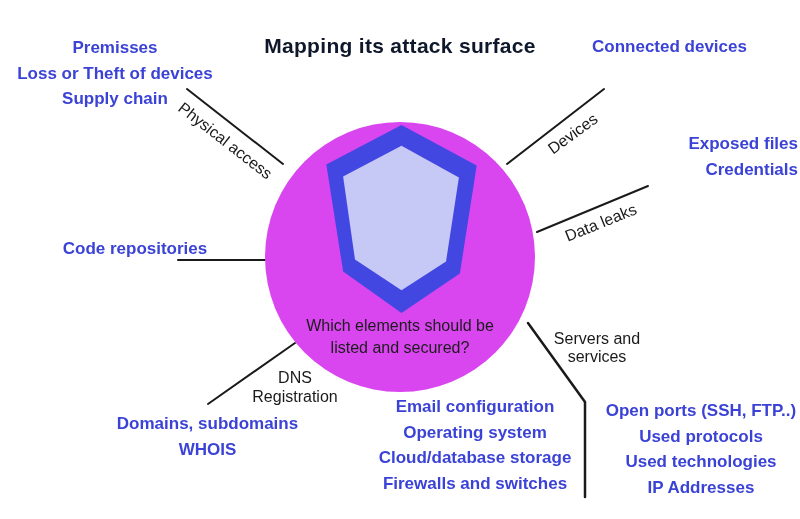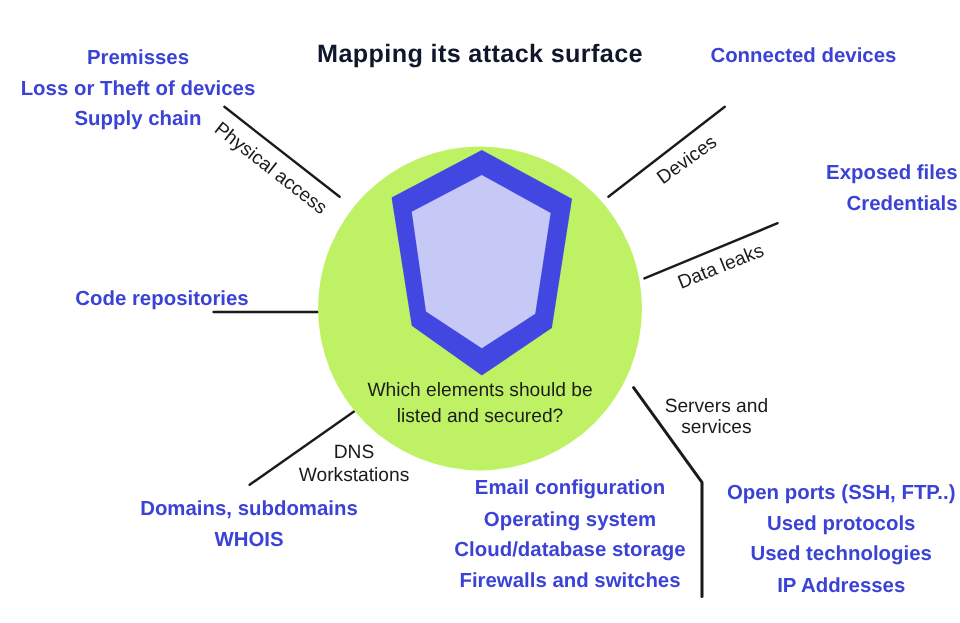--- a/index.html
+++ b/index.html
@@ -41,21 +41,21 @@
     font-size: 16px;
     text-align: center;
     white-space: pre-line;
   }
   .rot { transform-origin: 50% 50%; }
   .circle {
     position: absolute;
     left: 265px; top: 122px;
     width: 270px; height: 270px;
     border-radius: 50%;
-    background: #bef264;
+    background: #d946ef;
   }
   .shield {
     position: absolute;
     left: 61px; top: 3px;
     width: 151px; height: 188px;
   }
   .question {
     position: absolute;
     left: 30px; top: 193px;
     width: 210px;
@@ -107,21 +107,21 @@
     <span class="item">Exposed files</span>
     <span class="item">Credentials</span>
   </div>
   <div class="black-label rot" style="left:559px; top:214px; width:84px; transform:rotate(-22deg);">Data leaks</div>
 
   <div class="blue-group" style="left:11px; top:236px; width:160px;margin-left:44px;">
     <span class="item">Code repositories</span>
   </div>
 
   <div class="black-label" style="left:240px; top:368px; width:110px; line-height:19px;">DNS
-Workstations</div>
+Registration</div>
   <div class="blue-group" style="left:110px; top:411px; width:195px;">
     <span class="item">Domains, subdomains</span>
     <span class="item">WHOIS</span>
   </div>
 
   <div class="blue-group" style="left:375px; top:394px; width:200px;">
     <span class="item">Email configuration</span>
     <span class="item">Operating system</span>
     <span class="item">Cloud/database storage</span>
     <span class="item">Firewalls and switches</span>

